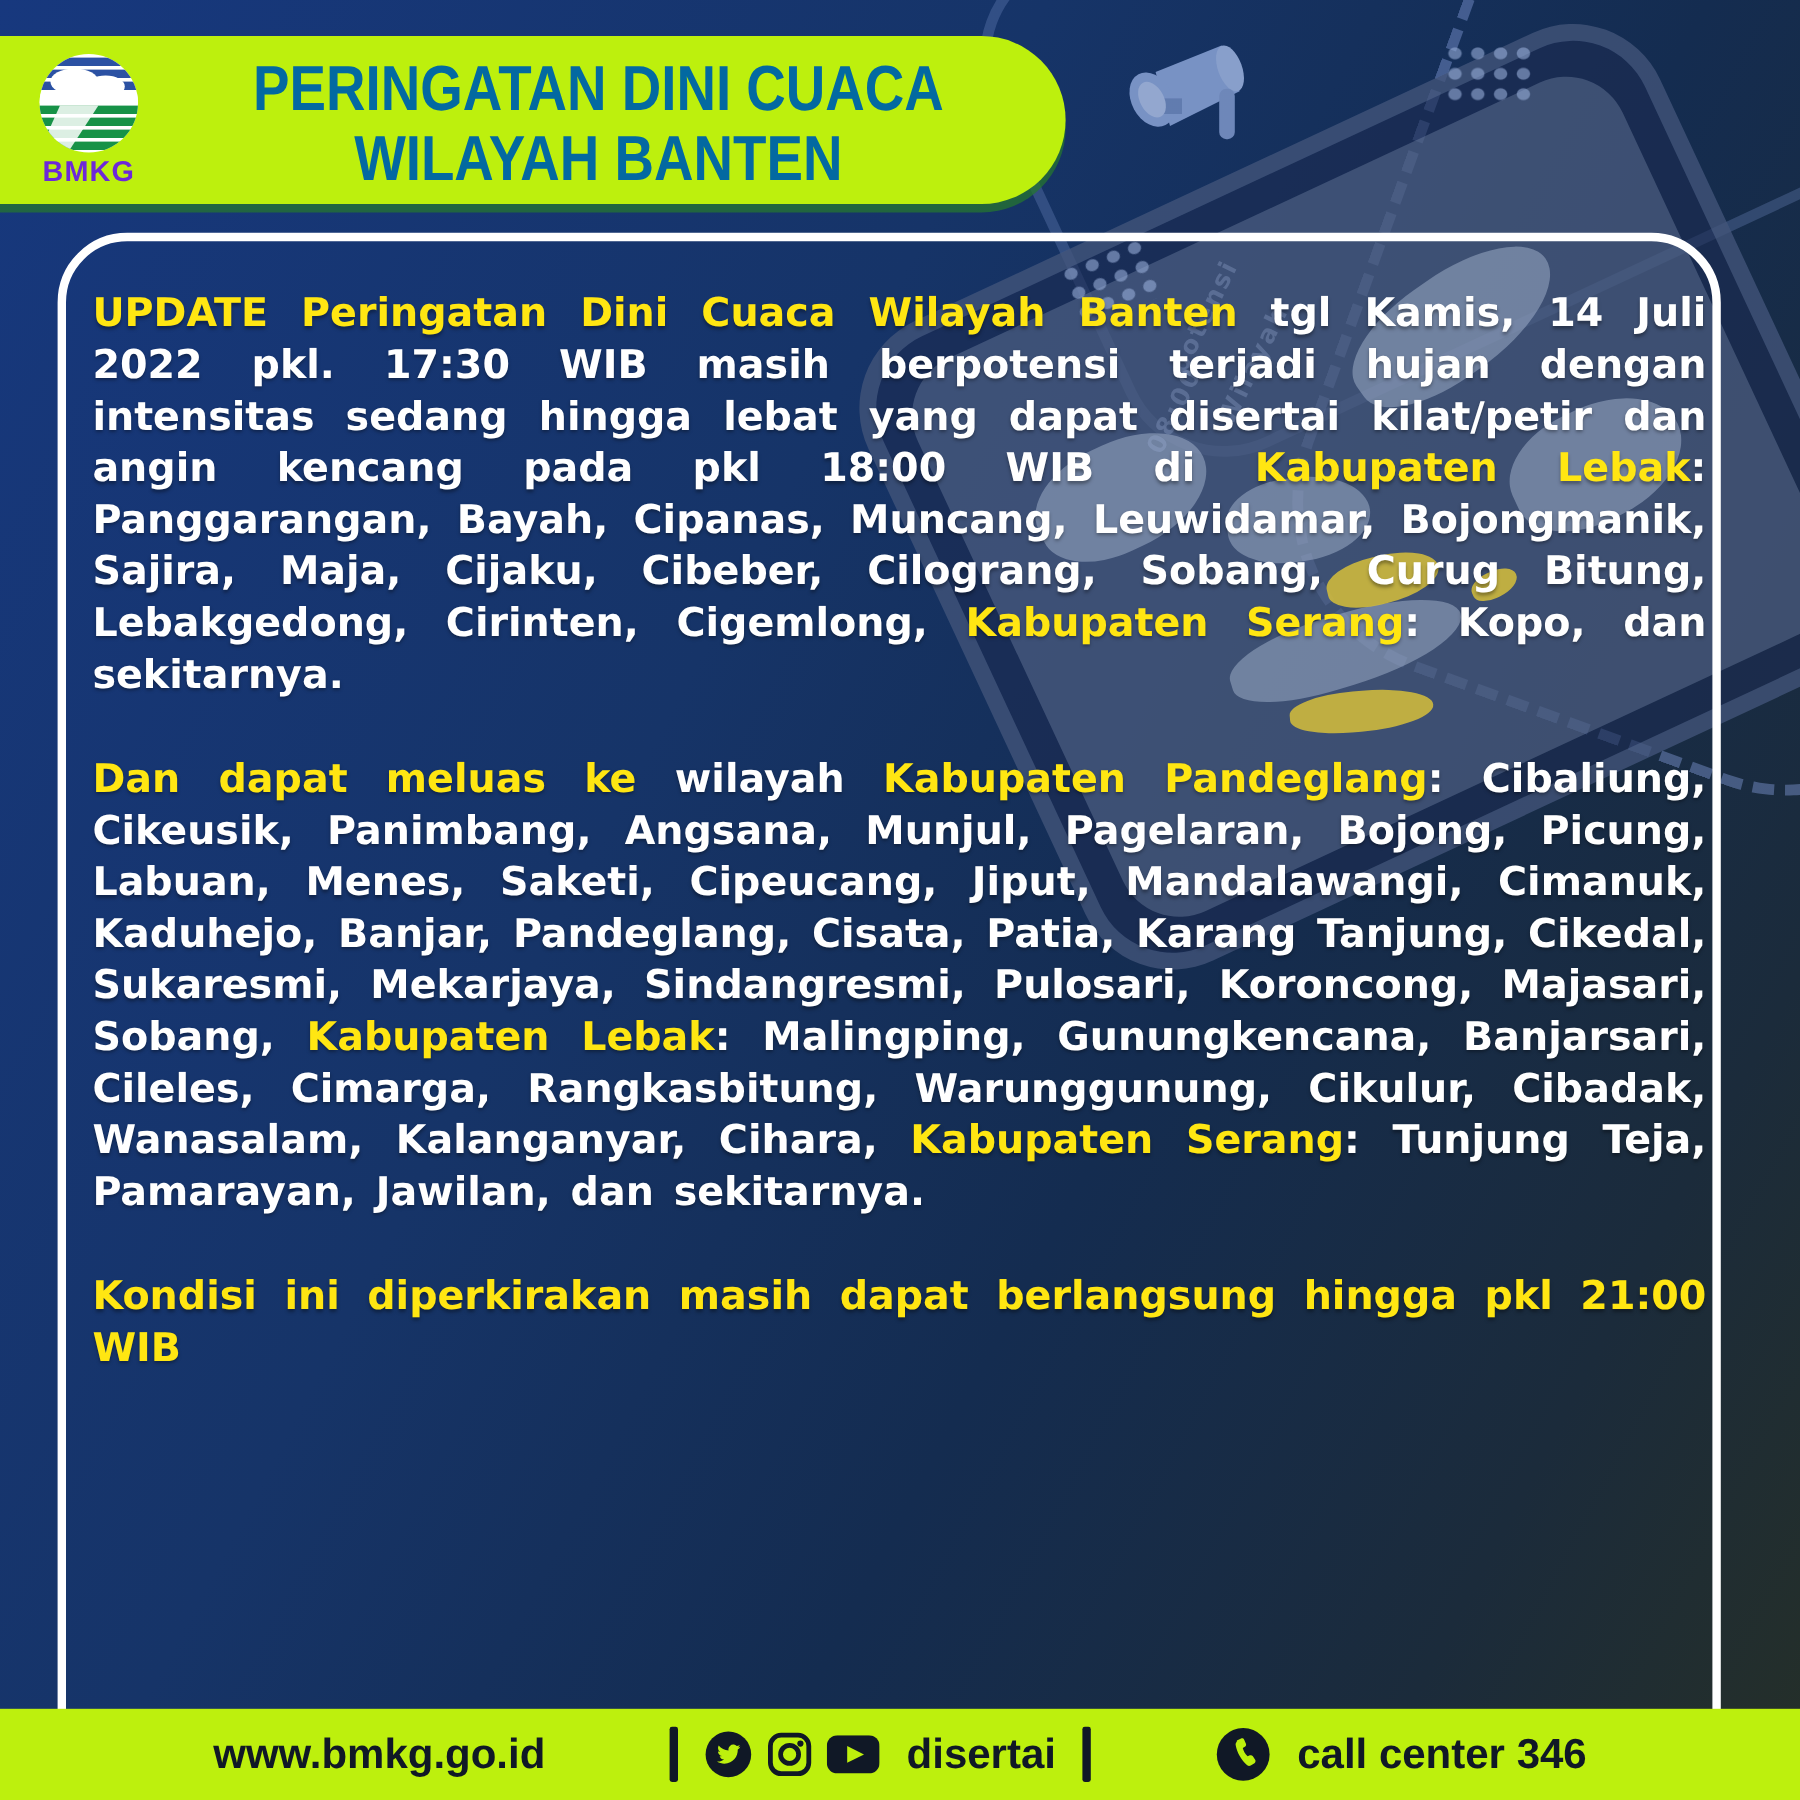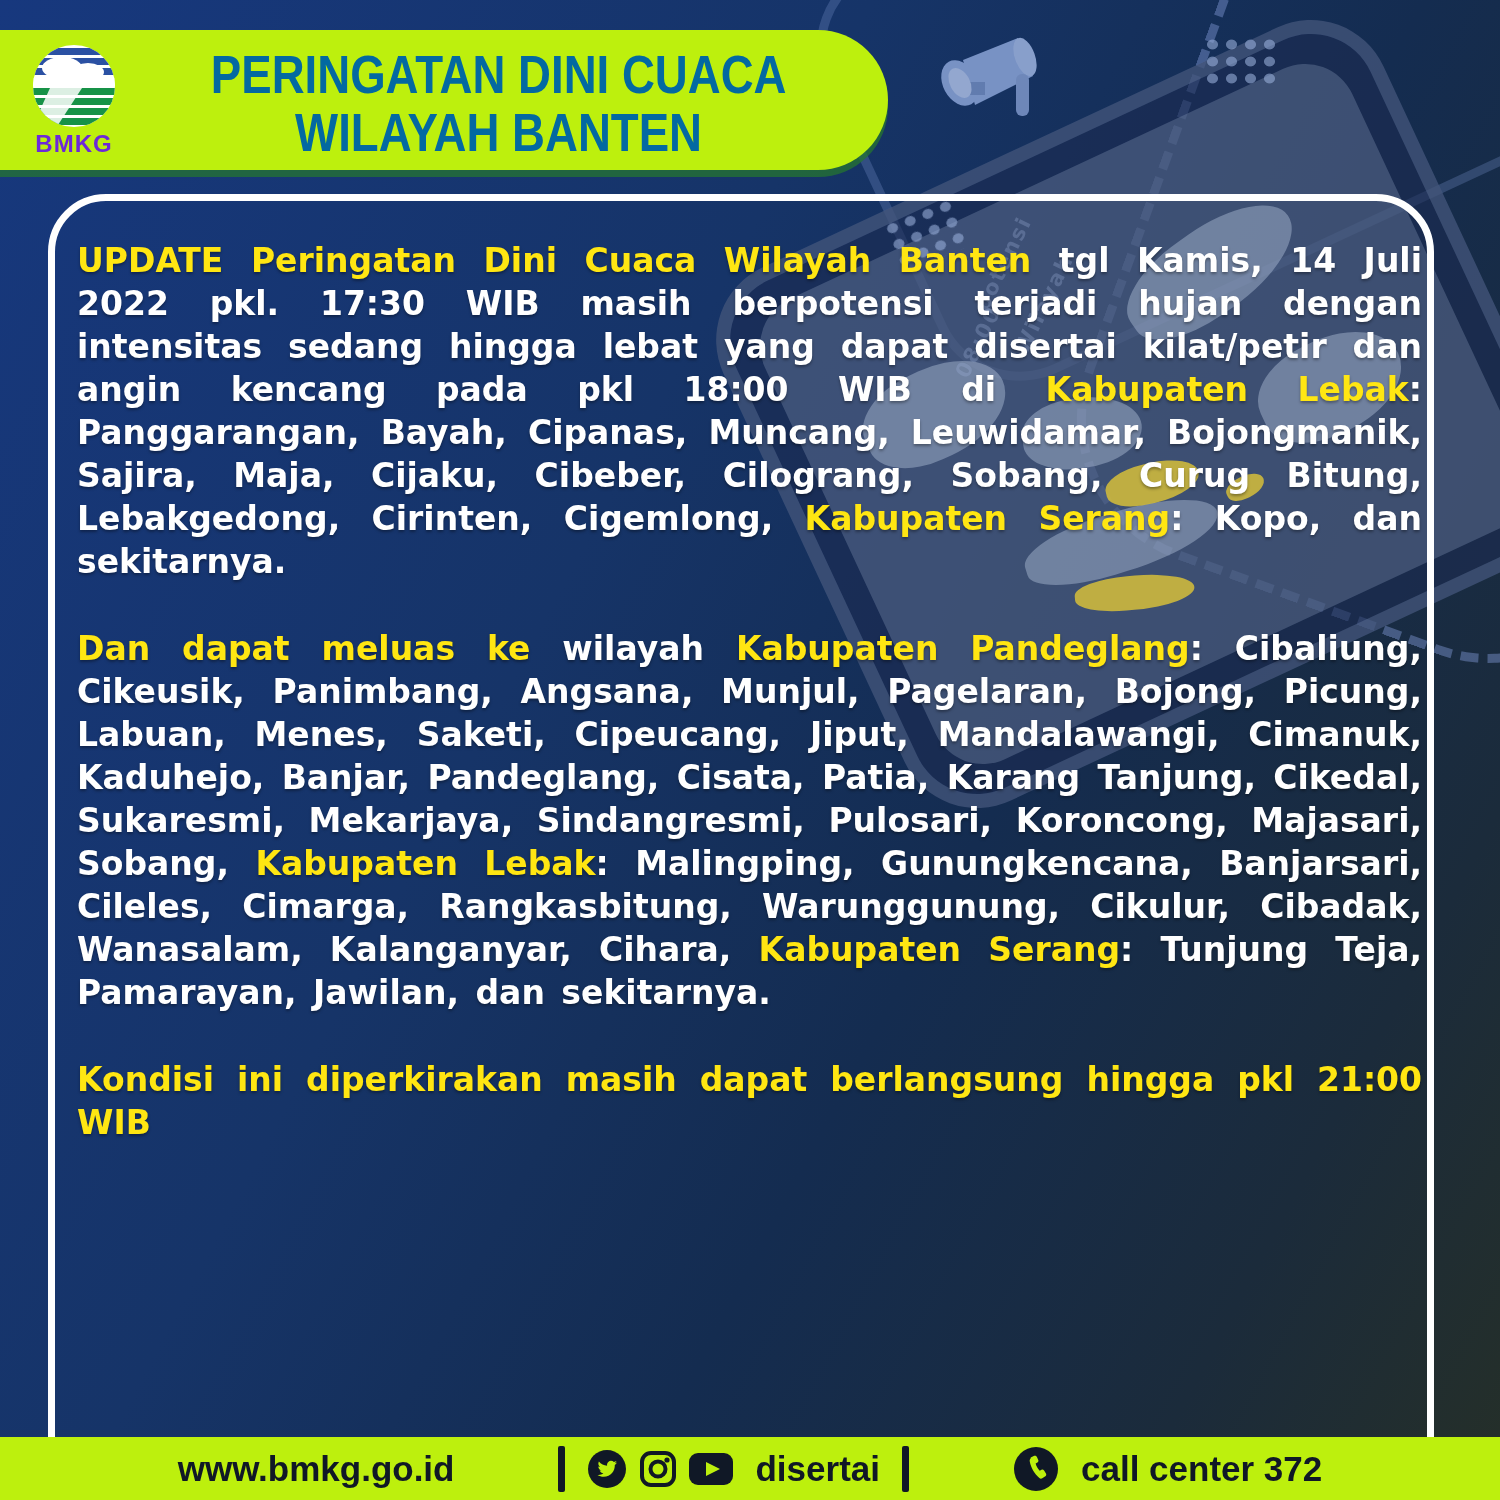--- a/index.html
+++ b/index.html
@@ -63,21 +63,21 @@
   .para{
     margin:0 0 44px 0;text-align:justify;
     font-weight:bold;font-size:33px;line-height:43px;word-spacing:5px;
     text-shadow:0 2px 3px rgba(0,0,0,.35);
   }
   .seg{white-space:pre-wrap;}
   .seg.white{color:#ffffff;}
   .seg.yellow{color:var(--yellow);}
   
   .footer{
-    position:absolute;left:0;bottom:0;width:1500px;height:63px;
+    position:absolute;left:0;bottom:0;width:1500px;height:76px;
     background:var(--lime);z-index:5;
     display:flex;align-items:center;justify-content:center;
     font-family:"Liberation Sans",sans-serif;font-weight:bold;color:#101826;font-size:35px;
   }
   .footer .sep{width:7px;height:46px;background:#101826;border-radius:2px;}
   .footer .sp-xl{width:104px;}
   .footer .sp-md{width:22px;}
   .footer .sp-sm{width:11px;}
   .footer .ic{display:block;}
   :root{--lime:#bdf00d;--yellow:#ffe612;}
@@ -181,16 +181,16 @@
     <span class="sp-md"></span>
     <span>disertai</span>
     <span class="sp-md"></span>
     <span class="sep"></span>
     <span class="sp-xl"></span>
     <svg class="ic" width="46" height="46" viewBox="0 0 46 46">
       <circle cx="23" cy="23" r="22" fill="#101826"></circle>
       <path fill="#bdf00d" d="M16.2 12.3l3.2-2.1c.9-.6 2.1-.3 2.7.6l1.9 3c.5.9.3 2-.5 2.6l-1.6 1.3c1 2.6 2.7 4.8 5 6.4l1.7-1.1c.8-.5 1.9-.4 2.6.4l2.3 2.7c.7.8.6 2.1-.2 2.8l-2.8 2.4c-.8.7-2 .8-2.9.2-5.6-3.6-9.8-9-11.9-15.3-.3-1-.1-2.2.5-2.9z" transform="rotate(8 23 23)"></path>
     </svg>
     <span class="sp-md"></span>
-    <span>call center 372</span>
+    <span>call center 346</span>
   </div>
 
 </div>
 
 </body></html>

